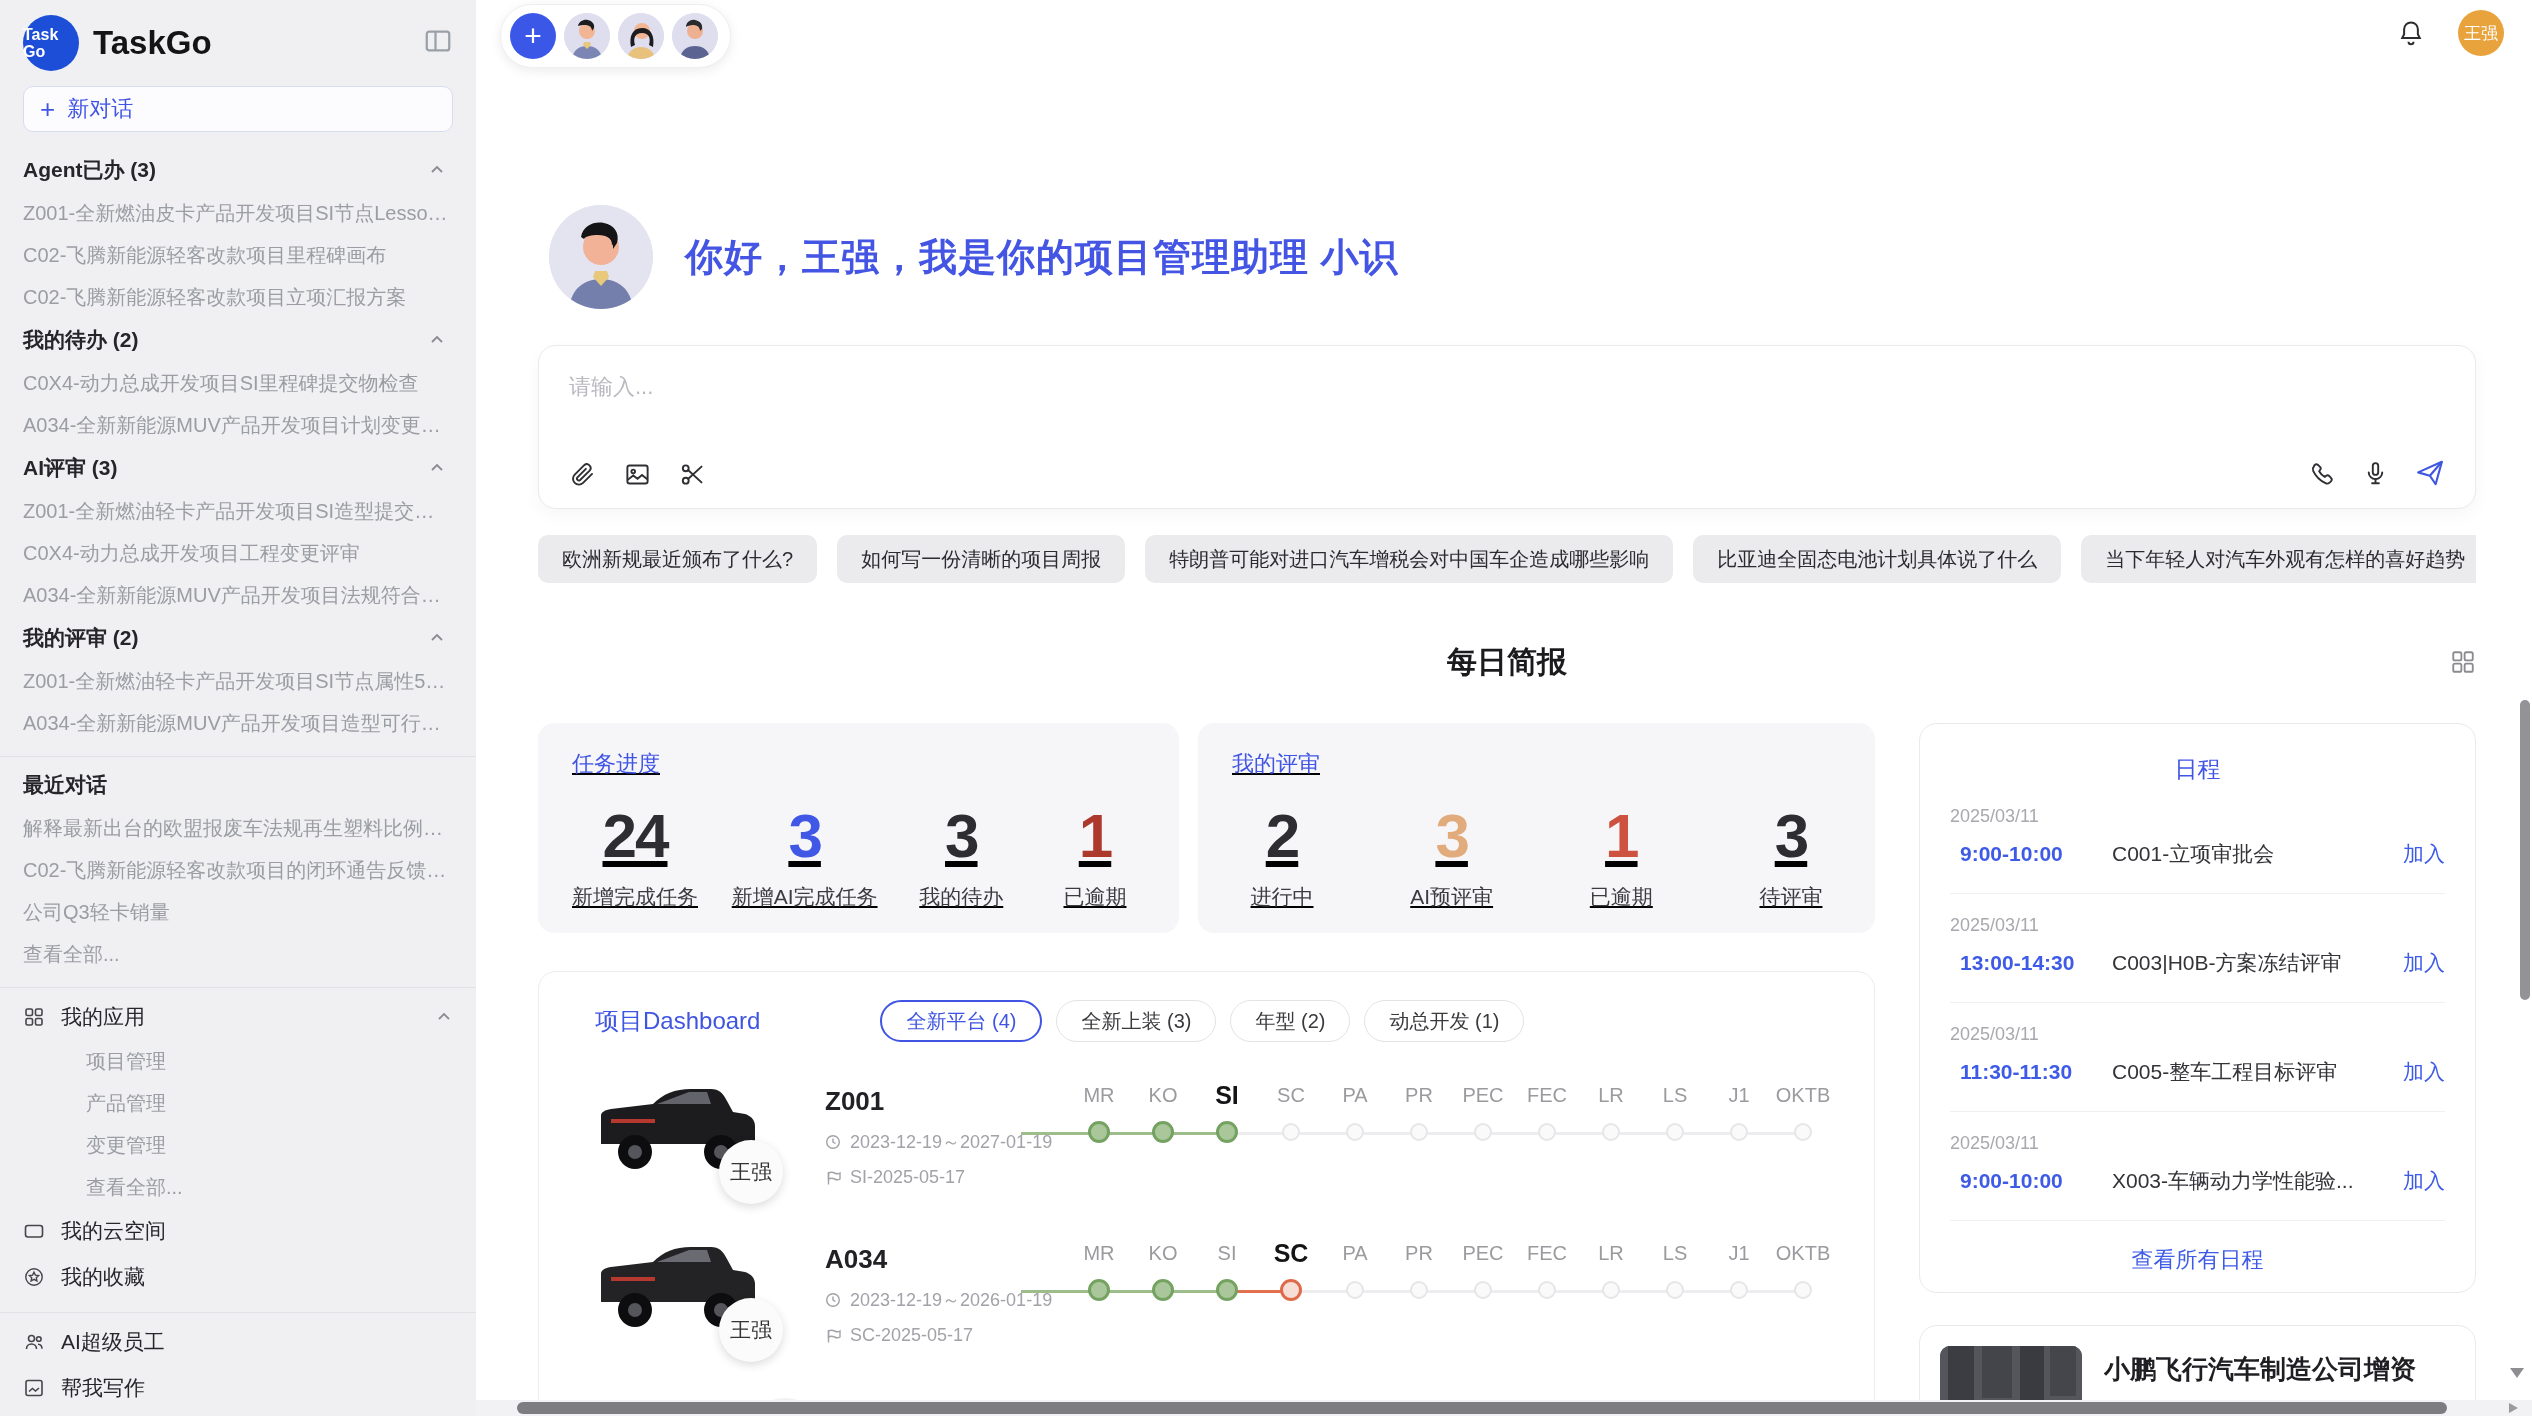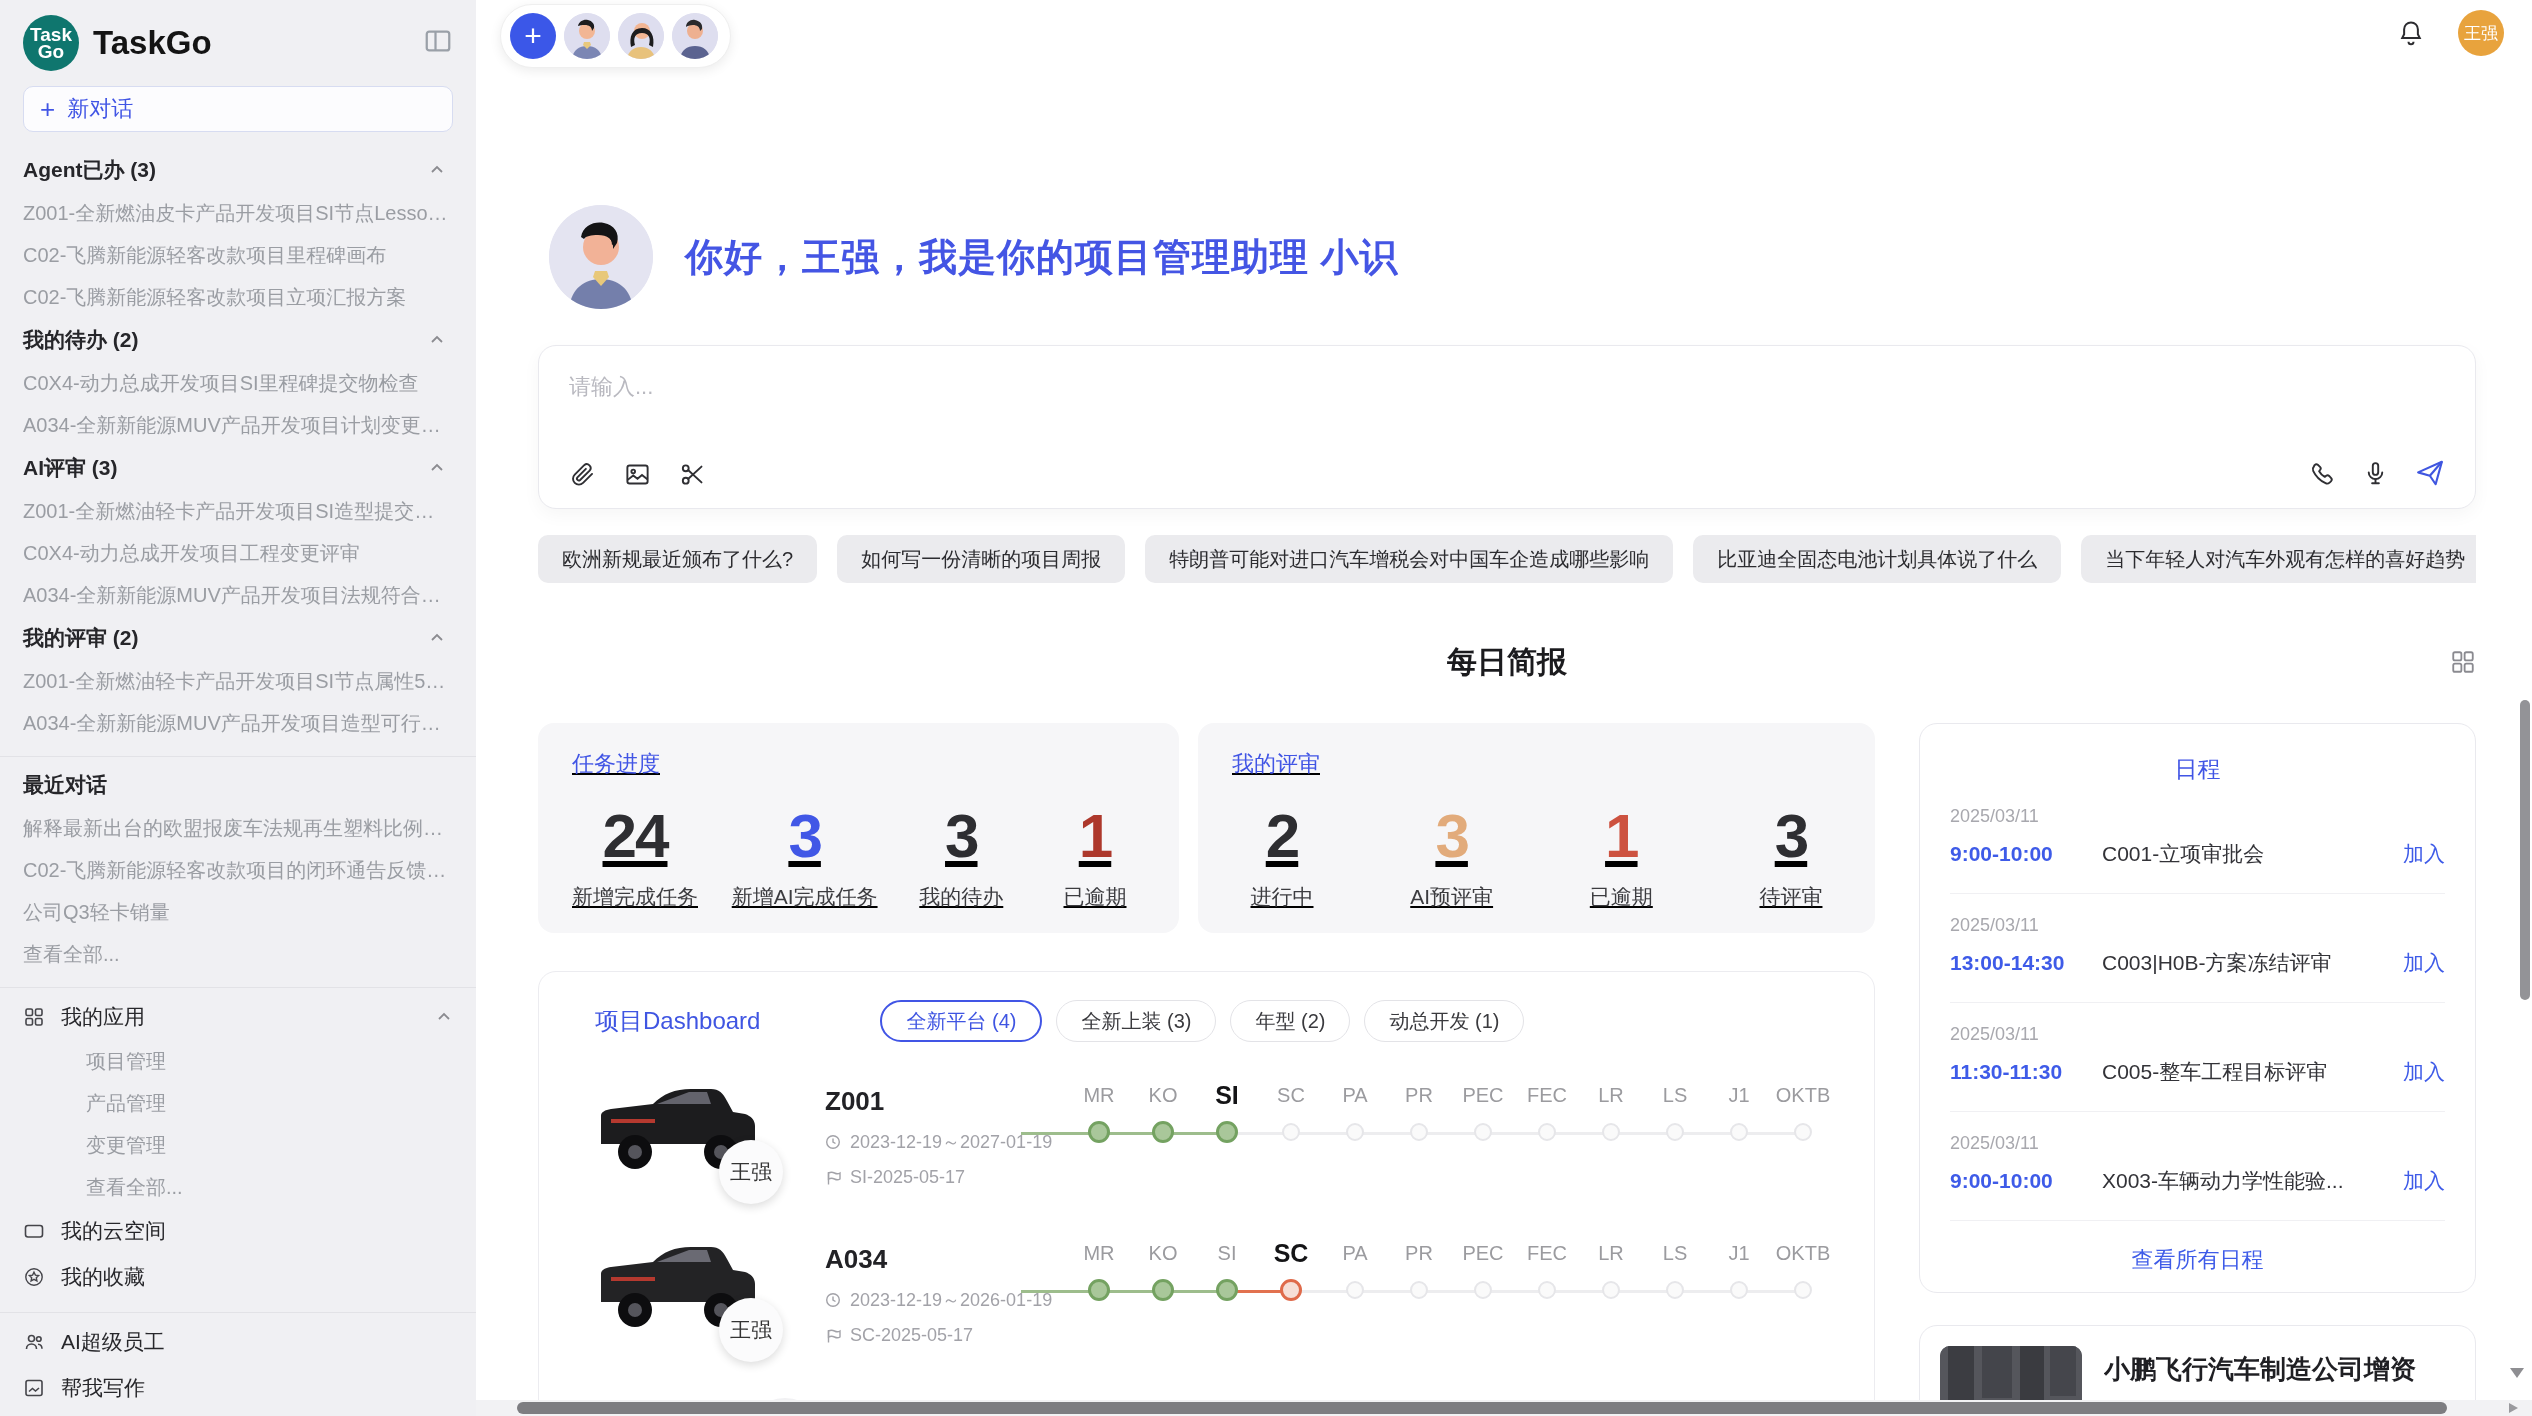--- a/index.html
+++ b/index.html
@@ -3,21 +3,21 @@
 <meta charset="utf-8">
 <style>
   * { margin:0; padding:0; box-sizing:border-box; }
   html,body { width:2532px; height:1416px; }
   body { font-family:"Liberation Sans","DejaVu Sans",sans-serif; background:#fff; }
   #app { position:relative; width:2532px; height:1416px; overflow:hidden; background:#fff; }
 
   
   .sidebar { position:absolute; left:0; top:0; width:476px; height:1416px; background:#f0f0f3; overflow:hidden; }
   .sb-top { position:relative; height:74px; padding:12px 23px 0 23px; display:flex; align-items:center; }
-  .logo { width:56px; height:56px; border-radius:50%; background:#0f766e; color:#fff; display:flex; flex-direction:column; align-items:center; justify-content:center; font-size:19px; font-weight:700; line-height:17px; }
+  .logo { width:56px; height:56px; border-radius:50%; background:#1d4ed8; color:#fff; display:flex; flex-direction:column; justify-content:center; font-size:16px; font-weight:700; line-height:17px; }
   .app-name { margin-left:14px; font-size:33px; font-weight:700; color:#141414; }
   .collapse-btn { position:absolute; right:23px; top:26px; width:30px; height:30px; cursor:pointer; }
   .new-chat { margin:12px 23px 0 23px; width:430px; height:46px; border:1px solid #d7dcf1; background:#fcfcfe; border-radius:10px; display:flex; align-items:center; gap:12px; padding:0 16px; color:#4155e5; font-size:22px; cursor:pointer; }
   .new-chat .plus { font-size:26px; font-weight:400; }
   .sb-scroll { padding-top:16px; }
   .sec-head { position:relative; height:44px; line-height:44px; padding:0 23px; font-size:21px; font-weight:700; color:#26262a; cursor:pointer; }
   .sec-head svg { position:absolute; right:30px; top:13px; }
   .sb-item { height:42px; line-height:42px; padding:0 23px; font-size:20px; color:#9a9da3; white-space:nowrap; overflow:hidden; text-overflow:ellipsis; cursor:pointer; }
   .sb-div { border-top:1px solid #e2e2e6; margin:12px 0 6px 0; }
   .sb-row { display:flex; align-items:center; gap:16px; height:46px; padding:0 23px; font-size:21px; color:#27272b; cursor:pointer; }
@@ -89,21 +89,21 @@
   .ms .dot { position:relative; z-index:1; display:inline-block; width:18px; height:18px; border-radius:50%; background:#fafafa; border:2px solid #e6e6e9; margin-top:11px; }
   .ms.g { --line:#9dbd8c; } .ms.r { --line:#e2714f; }
   .ms.g .dot { width:22px; height:22px; background:#a9c79a; border:3px solid #74a261; margin-top:9px; }
   .ms.r .dot { width:22px; height:22px; background:#f6ded6; border:3px solid #df6a4a; margin-top:9px; }
   .row-hint { margin:18px 0 0 150px; width:80px; height:80px; border-radius:50%; background:#f1f1f3; }
 
   .sched-card { height:570px; border:1px solid #e9e9ee; border-radius:18px; background:#fff; padding:0 30px; }
   .sched-title { margin-top:30px; text-align:center; font-size:23px; color:#4155e5; }
   .sched-entry { padding:21px 0 25px 0; border-bottom:1px solid #f0f0f3; }
   .se-date { font-size:18px; color:#a8a8ae; }
-  .se-row { display:flex; align-items:center; margin-top:13px; }
+  .se-row { display:flex; align-items:center; margin-top:13px;margin-left:10px; }
   .se-time { width:152px; font-size:21px; font-weight:700; color:#3e5be8; flex:none; cursor:pointer; }
   .se-name { flex:1; font-size:21px; color:#333338; white-space:nowrap; overflow:hidden; text-overflow:ellipsis; }
   .se-join { font-size:21px; color:#3e5be8; cursor:pointer; margin-left:14px; }
   .sched-all { margin-top:24px; text-align:center; font-size:22px; color:#3e5be8; cursor:pointer; }
 
   .news-card { margin-top:32px; border:1px solid #e9e9ee; border-radius:18px; background:#fff; padding:20px; display:flex; gap:22px; height:170px; cursor:pointer; }
   .news-img { width:142px; height:118px; border-radius:10px; overflow:hidden; flex:none; background:#55565c; }
   .news-body { flex:1; overflow:hidden; }
   .news-title { font-size:26px; font-weight:700; color:#1f1f23; margin-top:6px; white-space:nowrap; }
   .news-snippet { margin-top:18px; font-size:20px; color:#9a9aa0; white-space:nowrap; overflow:hidden; }

